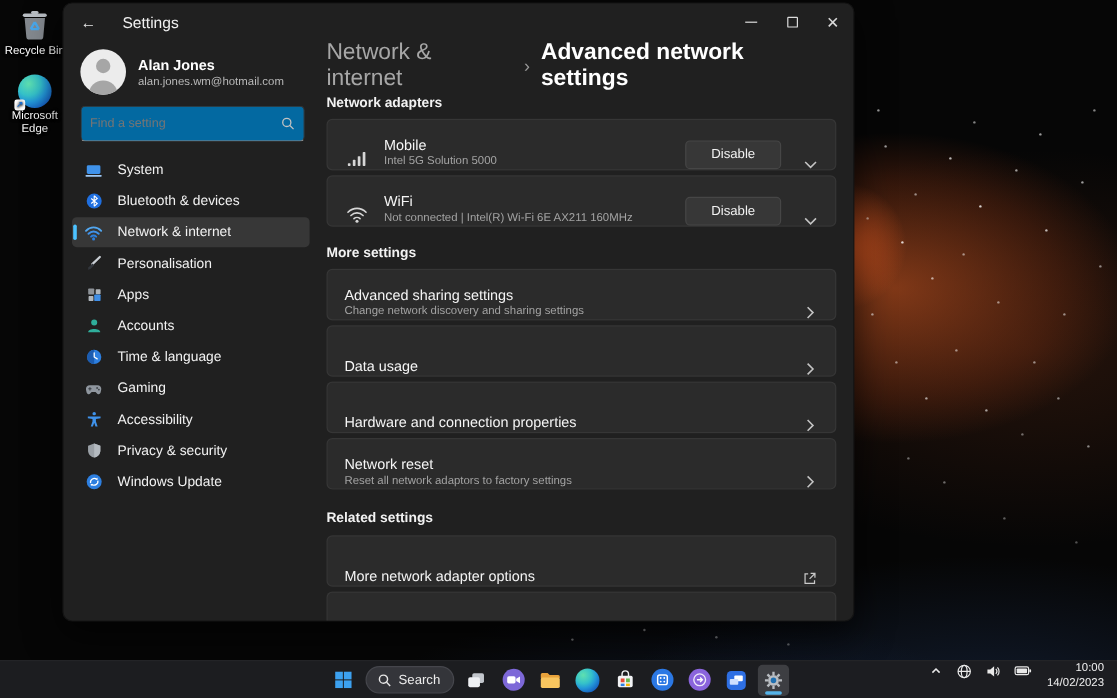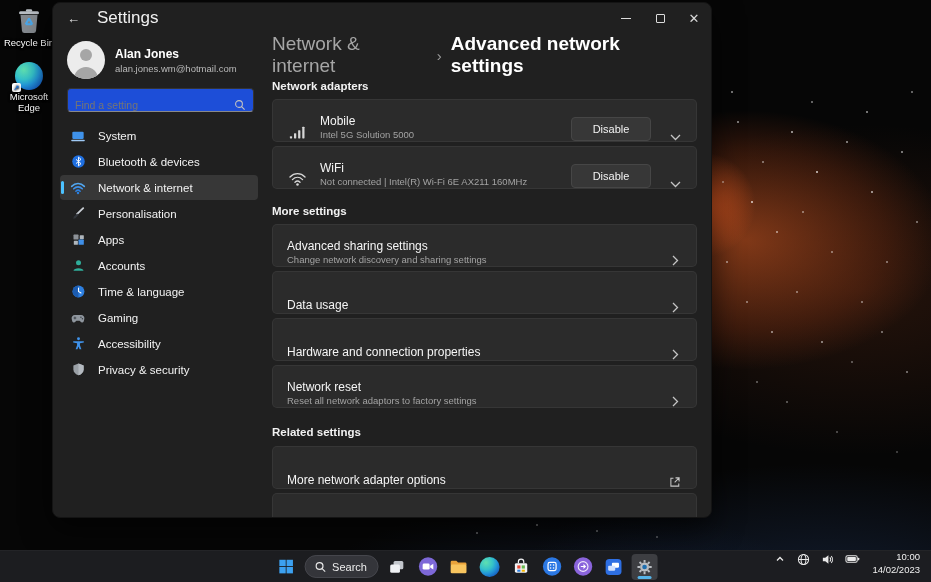--- a/index.html
+++ b/index.html
@@ -38,38 +38,38 @@
   .edge-circle { width:28px; height:28px; border-radius:50%; position:relative;
     background: radial-gradient(circle at 32% 28%, #5fe0b0 0%, #35c2c9 35%, #2397d8 55%, #1763c2 78%, #0f3f95 100%); }
   .edge-circle .shortcut-badge { position:absolute; left:-3px; bottom:-2px; width:9px; height:9px;
     background:#fff; border-radius:2px; color:#1a6fd4; font-size:7px; line-height:9px; text-align:center; font-weight:bold; }
 
   
   .window { position:absolute; left:52px; top:2px; width:660px; height:516px; background:#202020;
     border-radius:8px; overflow:hidden; box-shadow:0 10px 30px rgba(0,0,0,.65); border:1px solid #141414; }
   .titlebar { height:30px; display:flex; align-items:center; padding-left:14px; }
   .back-btn { width:20px; font-size:13px; color:#e6e6e6; cursor:pointer; }
-  .win-title { font-size:17px; margin-left:10px; color:#f0f0f0; }
+  .win-title { font-size:13px; margin-left:15px; color:#f0f0f0; }
   .win-controls { margin-left:auto; display:flex; height:100%; }
   .win-btn { width:34px; height:100%; display:flex; align-items:center; justify-content:center; color:#d8d8d8; }
   .min-glyph { width:10px; border-top:1px solid #dcdcdc; display:inline-block; }
   .max-glyph { width:9px; height:9px; border:1px solid #dcdcdc; border-radius:1px; display:inline-block; }
   .close-glyph { font-size:13px; line-height:1; }
   .window-body { display:flex; height:486px; }
 
   
   .sidebar { width:211px; flex-shrink:0; padding:0 10px 0 14px; }
   .profile { display:flex; align-items:center; gap:10px; margin-top:8px; height:38px; }
   .avatar { width:38px; height:38px; border-radius:50%; background:#ececec; position:relative; overflow:hidden; flex-shrink:0; }
   .avatar::before { content:""; position:absolute; left:13px; top:8px; width:12px; height:12px; border-radius:50%; background:#a6a6a6; }
   .avatar::after  { content:""; position:absolute; left:7px;  bottom:-3px; width:24px; height:15px; border-radius:12px 12px 0 0; background:#a6a6a6; }
   .profile-name { font-size:12px; font-weight:700; line-height:1.35; }
   .profile-email { font-size:9.5px; color:#b9b9b9; }
-  .searchbox { margin-top:9px; height:24px; background:#1d4ed8; border:1px solid #343434; border-bottom:1px solid #898989;
-    border-radius:4px; display:flex; align-items:flex-end; padding:0 7px; }
+  .searchbox { margin-top:9px; height:30px; background:#0369a1; border:1px solid #343434; border-bottom:1px solid #898989;
+    border-radius:4px; display:flex; align-items:center; padding:0 7px; }
   .searchbox input { flex:1; background:transparent; border:none; outline:none; color:#cfcfcf; font-size:10.5px;
     font-family:"Liberation Sans", sans-serif; }
   .nav { margin:11px -4px 0 -7px; }
   .nav-item { display:flex; align-items:center; gap:12px; height:25px; margin-bottom:1px; padding:0 10px;
     border-radius:4px; font-size:11.5px; color:#f2f2f2; position:relative; cursor:pointer; }
   .nav-item.selected { background:#373737; }
   .nav-item.selected::before { content:""; position:absolute; left:1px; top:6px; width:3px; height:13px; border-radius:2px; background:#4cc2ff; }
   .nav-item .nicon { width:16px; height:16px; flex-shrink:0; display:flex; align-items:center; justify-content:center; }
 
   
@@ -266,20 +266,32 @@
           </div>
           <div class="nav-item">
             <span class="nicon">
               <svg width="15" height="15" viewBox="0 0 24 24">
                   <path d="M12 2.5 l8.2 3 v6.2 c0 5 -3.6 8.3 -8.2 9.6 c-4.6 -1.3 -8.2 -4.6 -8.2 -9.6 V5.5 z" fill="#9aa0a6"></path>
                   <path d="M12 2.5 l8.2 3 v6.2 c0 5 -3.6 8.3 -8.2 9.6 z" fill="#b4bac0"></path>
                 </svg>
             </span>
             <span>Privacy &amp; security</span>
           </div>
+          <div class="nav-item">
+            <span class="nicon">
+              <svg width="15" height="15" viewBox="0 0 24 24">
+                  <circle cx="12" cy="12" r="10" fill="#2d7fe0"></circle>
+                  <path d="M7.2 13.6 a5 5 0 0 1 8.2 -4.8" stroke="#fff" stroke-width="1.7" fill="none"></path>
+                  <path d="M16.2 6.4 l.6 3 -3 -.5 z" fill="#fff"></path>
+                  <path d="M16.8 10.4 a5 5 0 0 1 -8.2 4.8" stroke="#fff" stroke-width="1.7" fill="none"></path>
+                  <path d="M7.8 17.6 l-.6 -3 3 .5 z" fill="#fff"></path>
+                </svg>
+            </span>
+            <span>Windows Update</span>
+          </div>
         </div>
       </div>
 
       <div class="content">
         <div class="breadcrumb">
           <span class="crumb-parent">Network &amp; internet</span>
           <span class="crumb-sep">›</span>
           <span class="crumb-current">Advanced network settings</span>
         </div>
 

